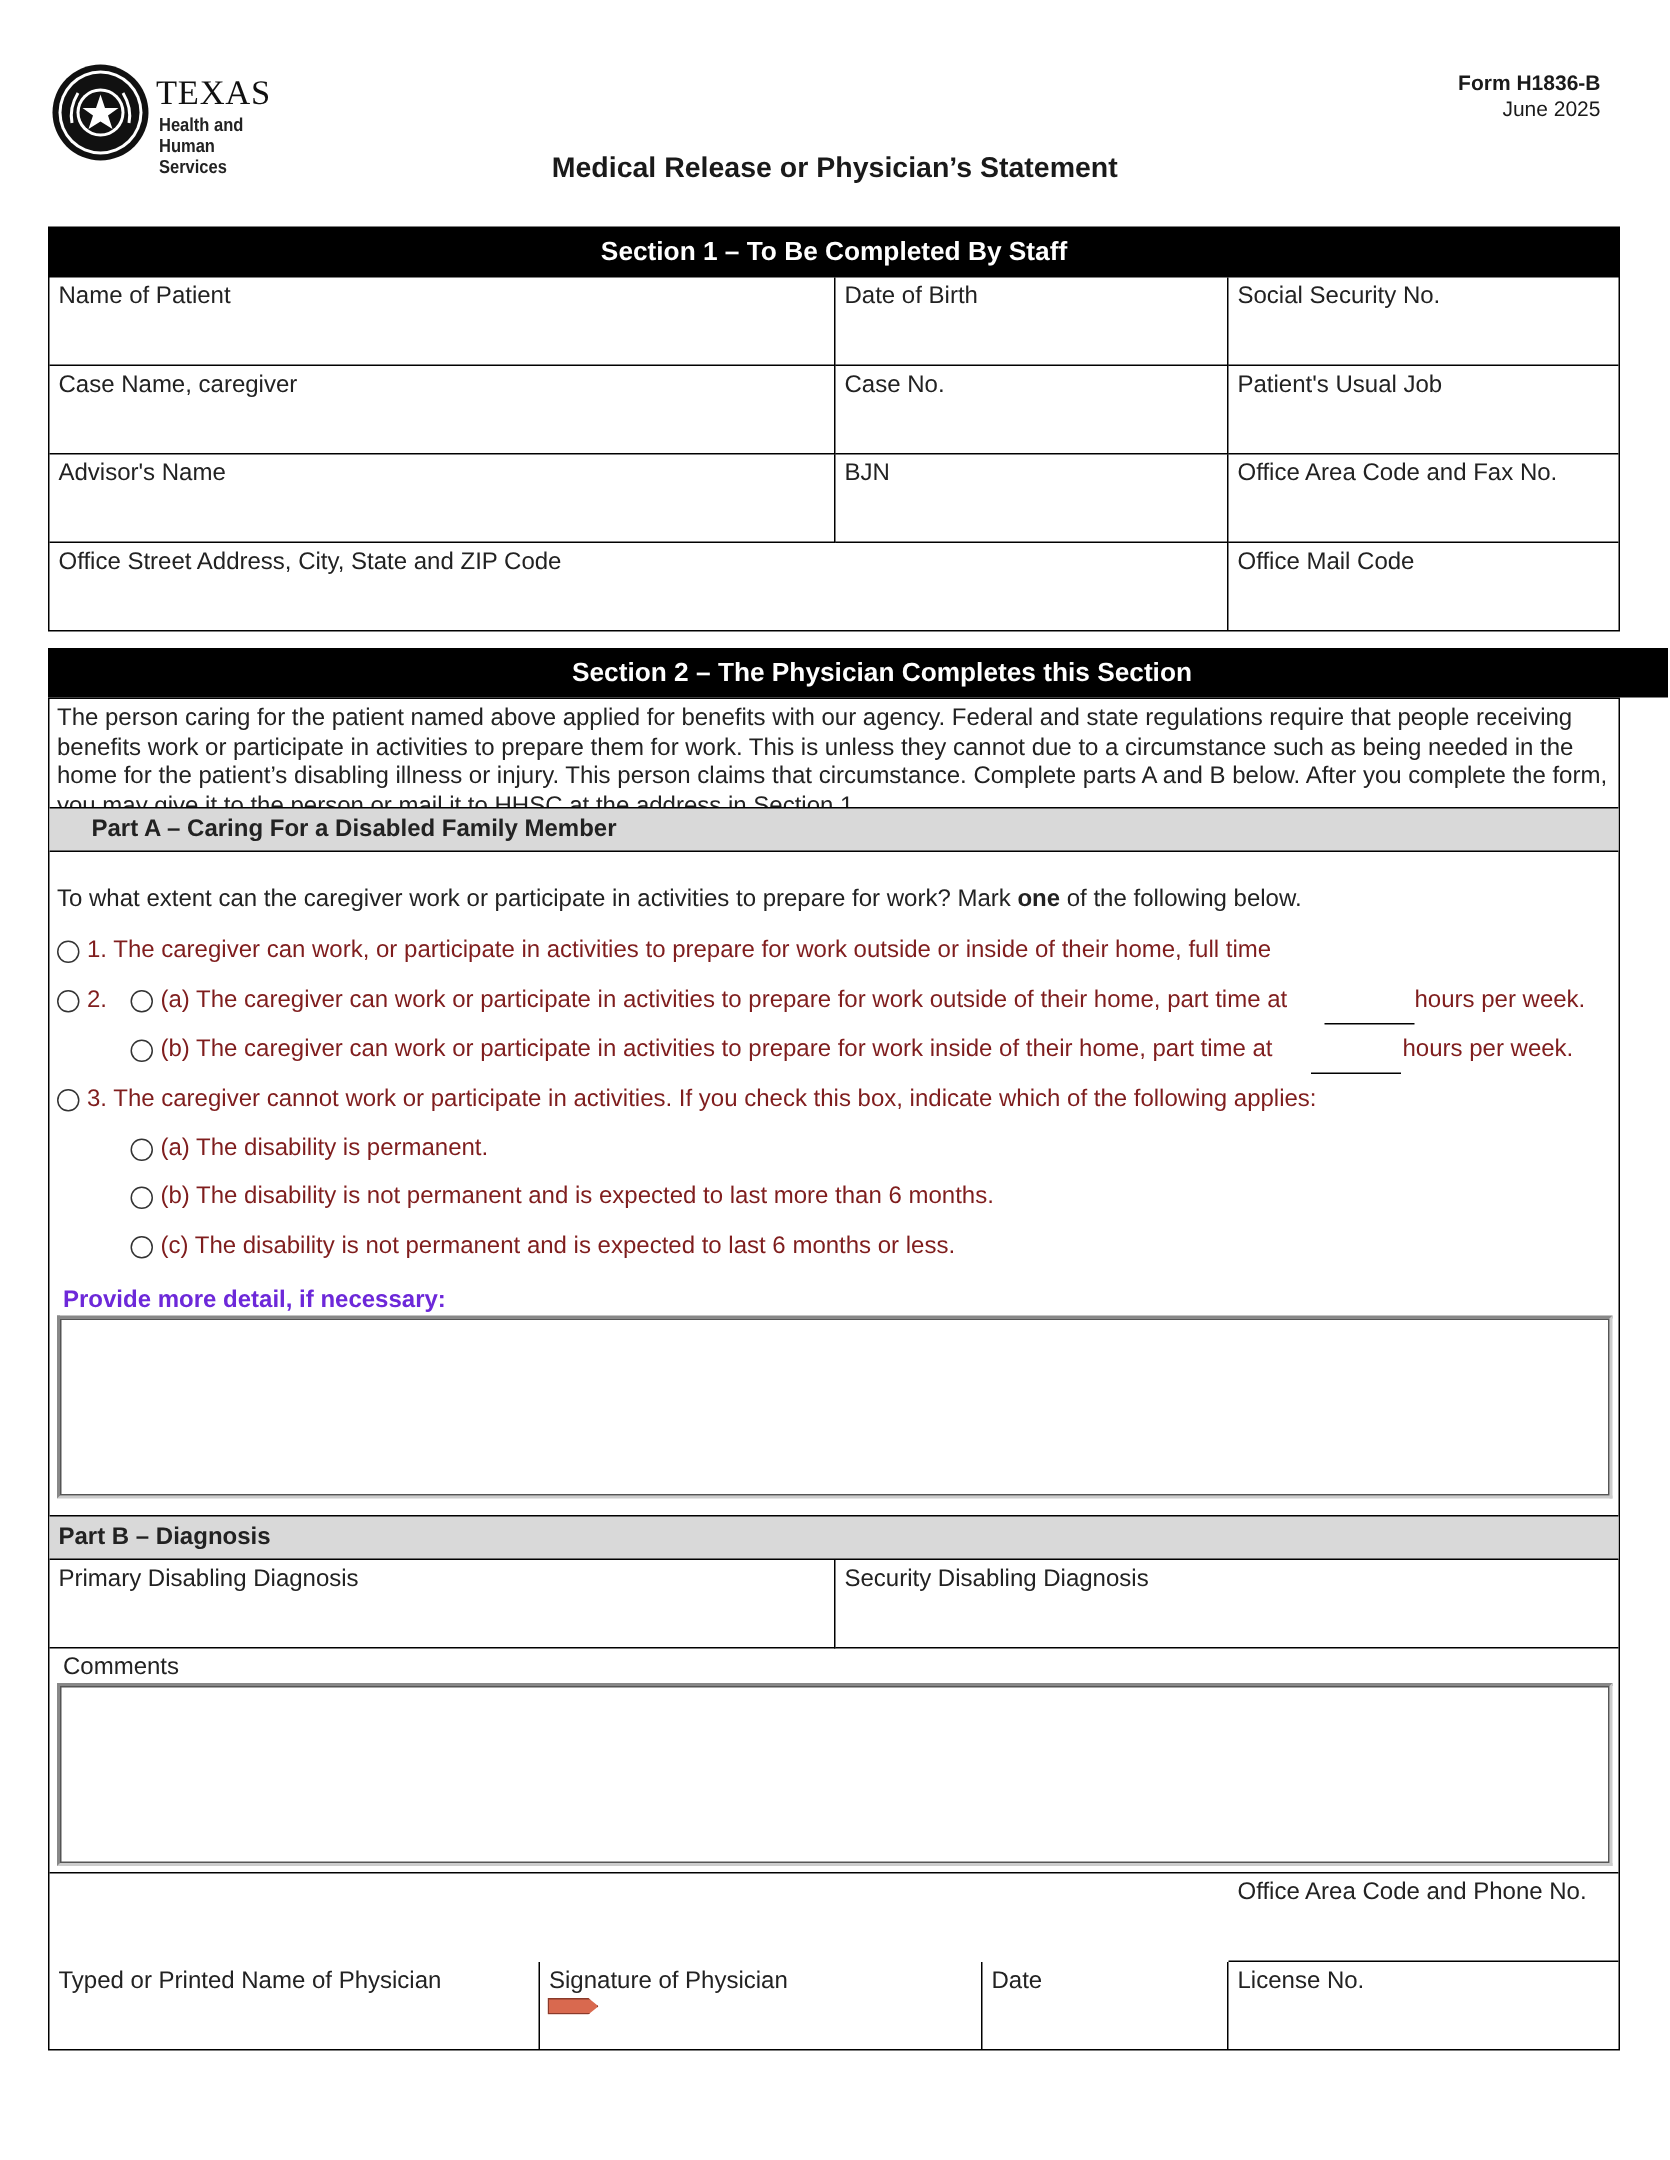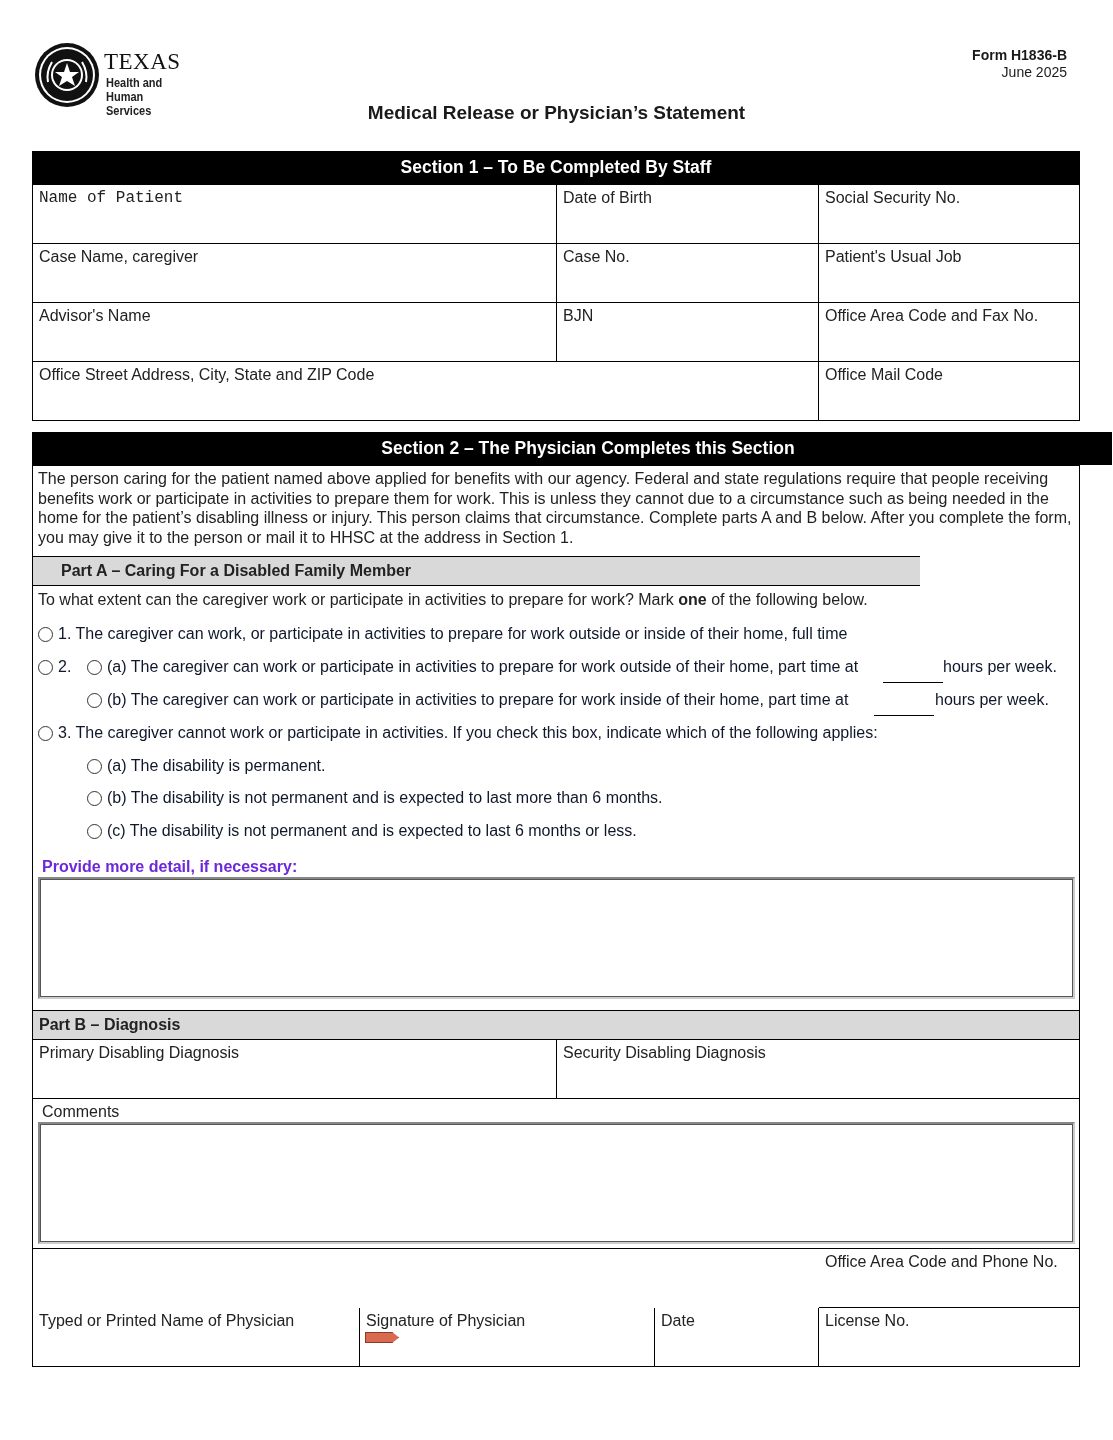--- a/index.html
+++ b/index.html
@@ -14,21 +14,21 @@
   .title { left:0; width:1113px; top:102px; text-align:center; font-size:19px; font-weight:bold; }
 
   .sec-header { left:32px; width:1048px; height:33px; background:#000; color:#fff; font-weight:bold; font-size:17.5px; text-align:center; line-height:33px; }
   .grid { position:absolute; left:32px; width:1046px; border:1.5px solid #000; }
   .cell { position:absolute; border-right:1.3px solid #000; border-bottom:1.3px solid #000; box-sizing:border-box; padding:4px 6px; font-size:16px; color:#222; }
   .cell.noR { border-right:none; }
   .cell.noB { border-bottom:none; }
 
   .para { font-size:16px; line-height:19.6px; color:#222; }
   .part-header { background:#d9d9d9; font-weight:bold; font-size:16px; padding:0 6px; box-sizing:border-box; border-top:1.3px solid #000; border-bottom:1.3px solid #000; color:#222; }
-  .opt { position:absolute; font-size:16px; color:#0f172a; white-space:nowrap; display:flex; align-items:center; }
+  .opt { position:absolute; font-size:16px; color:#7f1d1d; white-space:nowrap; display:flex; align-items:center; }
   .radio { display:inline-block; width:15px; height:15px; border:1.2px solid #333; border-radius:50%; box-sizing:border-box; margin-right:5px; background:#fff; cursor:pointer; }
   .textarea { position:absolute; border:2px solid #888; border-right-color:#ccc; border-bottom-color:#ccc; box-sizing:border-box; background:#fff; outline:1px solid #555; outline-offset:-3px; }
   .sig-tag { position:absolute; left:5px; top:24px; width:32px; height:9px; background:#d9694f; border:1px solid #8a3a2a; clip-path:polygon(0 0, 80% 0, 100% 50%, 80% 100%, 0 100%); }
 </style>
 </head>
 <body>
 
 <div class="abs logo">
   <svg class="seal" viewBox="0 0 66 66">
     <circle cx="33" cy="33" r="32" fill="#111"></circle>
@@ -51,41 +51,41 @@
 
 <div class="abs formno">
   <div class="num">Form H1836-B</div>
   <div>June 2025</div>
 </div>
 
 <div class="abs title">Medical Release or Physician’s Statement</div>
 
 <div class="abs sec-header" style="top:151px;">Section 1 – To Be Completed By Staff</div>
 <div class="grid" style="top:184px; height:235px;">
-  <div class="cell" style="left:0; top:0; width:524px; height:59px;font-family:Liberation Mono, monospace;"><span>Name of Patient</span></div>
+  <div class="cell" style="left:0; top:0; width:524px; height:59px;"><span>Name of Patient</span></div>
   <div class="cell" style="left:524px; top:0; width:262px; height:59px;"><span>Date of Birth</span></div>
   <div class="cell noR" style="left:786px; top:0; width:260px; height:59px;"><span>Social Security No.</span></div>
 
   <div class="cell" style="left:0; top:59px; width:524px; height:59px;"><span>Case Name, caregiver</span></div>
   <div class="cell" style="left:524px; top:59px; width:262px; height:59px;"><span>Case No.</span></div>
   <div class="cell noR" style="left:786px; top:59px; width:260px; height:59px;"><span>Patient's Usual Job</span></div>
 
   <div class="cell" style="left:0; top:118px; width:524px; height:59px;"><span>Advisor's Name</span></div>
   <div class="cell" style="left:524px; top:118px; width:262px; height:59px;"><span>BJN</span></div>
   <div class="cell noR" style="left:786px; top:118px; width:260px; height:59px;"><span>Office Area Code and Fax No.</span></div>
 
   <div class="cell noB" style="left:0; top:177px; width:786px; height:58px;"><span>Office Street Address, City, State and ZIP Code</span></div>
   <div class="cell noR noB" style="left:786px; top:177px; width:260px; height:58px;"><span>Office Mail Code</span></div>
 </div>
 
 <div class="abs sec-header" style="top:432px;padding-left:32px;">Section 2 – The Physician Completes this Section</div>
 <div class="grid" style="top:465px; height:900px;">
   <div class="abs para" style="left:5px; top:3px; width:1038px;">The person caring for the patient named above applied for benefits with our agency. Federal and state regulations require that people receiving benefits work or participate in activities to prepare them for work. This is unless they cannot due to a circumstance such as being needed in the home for the patient’s disabling illness or injury. This person claims that circumstance. Complete parts A and B below. After you complete the form, you may give it to the person or mail it to HHSC at the address in Section 1.</div>
 
-  <div class="abs part-header" style="left:0; top:90px; width:887px; height:30px; line-height:28px;padding-left:28px;">Part A – Caring For a Disabled Family Member</div>
+  <div class="abs part-header" style="left:0; top:72px; width:1046px; height:30px; line-height:28px;padding-left:28px;">Part A – Caring For a Disabled Family Member</div>
 
   <div class="abs" style="left:5px; top:125px; font-size:16px; color:#222;"><span>To what extent can the caregiver work or participate in activities to prepare for work? Mark </span><b>one</b><span> of the following below.</span></div>
 
   <div class="opt" style="left:5px; top:159px;">
     <span class="radio"></span>
       <span>1. The caregiver can work, or participate in activities to prepare for work outside or inside of their home, full time</span>
   </div>
 
   <div class="opt" style="left:5px; top:192px;">
     <span class="radio"></span>

